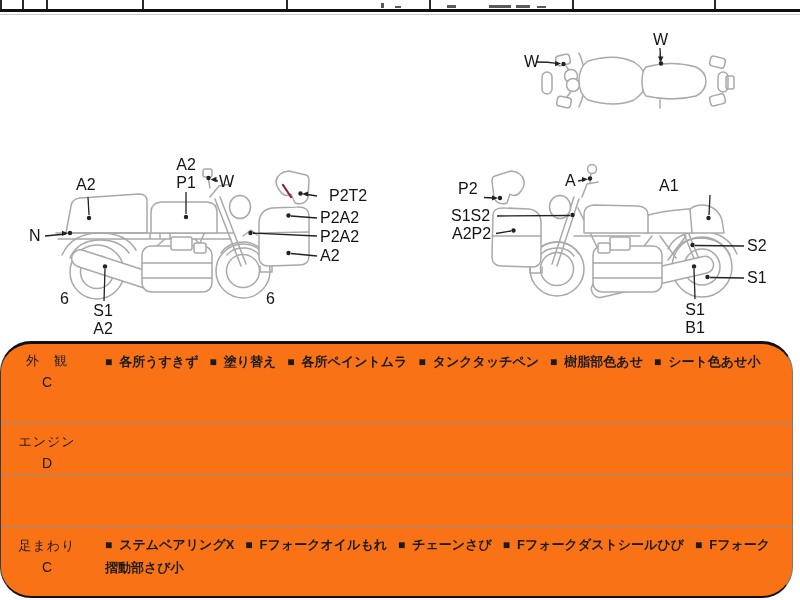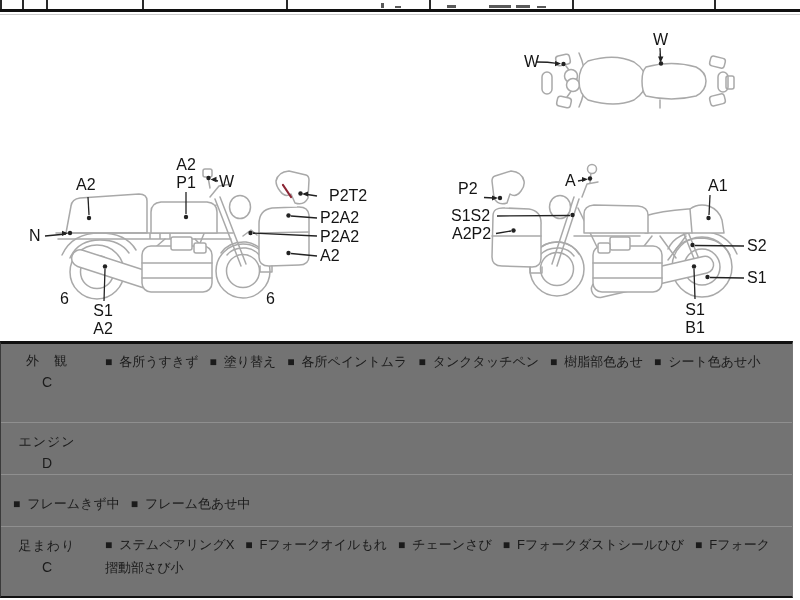--- a/index.html
+++ b/index.html
@@ -14,29 +14,29 @@
   .faintline{position:absolute;left:0;top:14px;width:800px;height:1px;background:#cccccc;}
   .frag{position:absolute;background:#5a5a5a;}
   
   .lbl{position:absolute;font-size:16px;line-height:18px;color:#141414;white-space:nowrap;}
   .lbl.stack{text-align:center;}
   
   .cond{
     position:absolute;left:0;top:341px;width:793px;height:257px;box-sizing:border-box;
     border-top:3px solid #111;border-bottom:2px solid #111;
     border-left:1.5px solid #3a3a3a;border-right:1px solid #777;
-    background:#737373;font-size:13px;
+    background:#f97316;font-size:13px;border-radius:31px;
   }
   .crow{display:flex;box-sizing:border-box;}
   .crow + .crow{border-top:1.5px solid #8f8f8f;align-items:center;}
   .crow .cat{width:92px;flex:0 0 92px;text-align:center;padding-top:7px;}
   .crow .cat .name{line-height:20px;letter-spacing:1px;}
   .crow .cat .grade{line-height:20px;margin-top:1px;font-size:14px;}
   .crow .items{flex:1;padding:7px 14px 0 12px;line-height:21.5px;}
-  .item{margin-right:11px;}
+  .item{margin-right:11px;font-weight:bold;}
   .item .bullet{margin-right:7px;font-size:12px;}
 </style>
 </head>
 <body>
 
 <div class="canvas">
 
   <div>
     <div class="vline" style="left:0px"></div>
     <div class="vline" style="left:22px"></div>
@@ -214,21 +214,21 @@
   <div class="lbl" style="left:266px;top:290px">6</div>
   <div class="lbl" style="left:329px;top:187px">P2T2</div>
   <div class="lbl" style="left:320px;top:209px">P2A2</div>
   <div class="lbl" style="left:320px;top:228px">P2A2</div>
   <div class="lbl" style="left:320px;top:247px">A2</div>
 
   <div class="lbl" style="left:458px;top:180px">P2</div>
   <div class="lbl" style="left:451px;top:207px">S1S2</div>
   <div class="lbl" style="left:452px;top:225px">A2P2</div>
   <div class="lbl" style="left:565px;top:172px">A</div>
-  <div class="lbl" style="left:708px;top:177px">A1</div>
+  <div class="lbl" style="left:659px;top:177px">A1</div>
   <div class="lbl" style="left:747px;top:237px">S2</div>
   <div class="lbl" style="left:747px;top:269px">S1</div>
   <div class="lbl stack" style="left:681px;top:301px;width:28px">
       <div>S1</div>
       <div>B1</div>
     </div>
 
   <div class="lbl" style="left:524px;top:53px">W</div>
   <div class="lbl" style="left:653px;top:31px">W</div>
 
@@ -245,23 +245,20 @@
     </div>
 
     <div class="crow" style="height:52px">
       <div class="cat">
         <div class="name">エンジン</div>
         <div class="grade">D</div>
       </div>
     </div>
 
     <div class="crow" style="height:52px">
-      <div class="items">
-        <span class="item"><span class="bullet">■</span><span>フレームきず中</span></span><span class="item"><span class="bullet">■</span><span>フレーム色あせ中</span></span>
-      </div>
     </div>
 
     <div class="crow" style="height:52px">
       <div class="cat">
         <div class="name">足まわり</div>
         <div class="grade">C</div>
       </div>
       <div class="items">
         <span class="item"><span class="bullet">■</span><span>ステムベアリングX</span></span><span class="item"><span class="bullet">■</span><span>Fフォークオイルもれ</span></span><span class="item"><span class="bullet">■</span><span>チェーンさび</span></span><span class="item"><span class="bullet">■</span><span>Fフォークダストシールひび</span></span><span class="item"><span class="bullet">■</span><span>Fフォーク摺動部さび小</span></span>
       </div>

